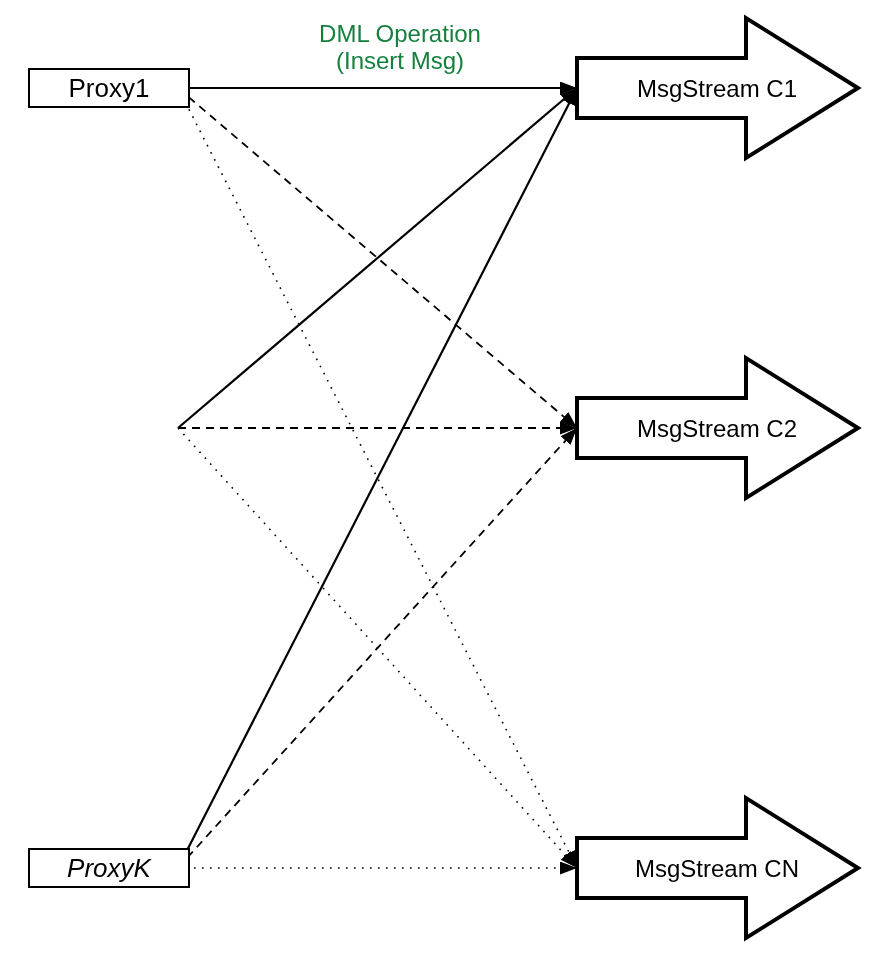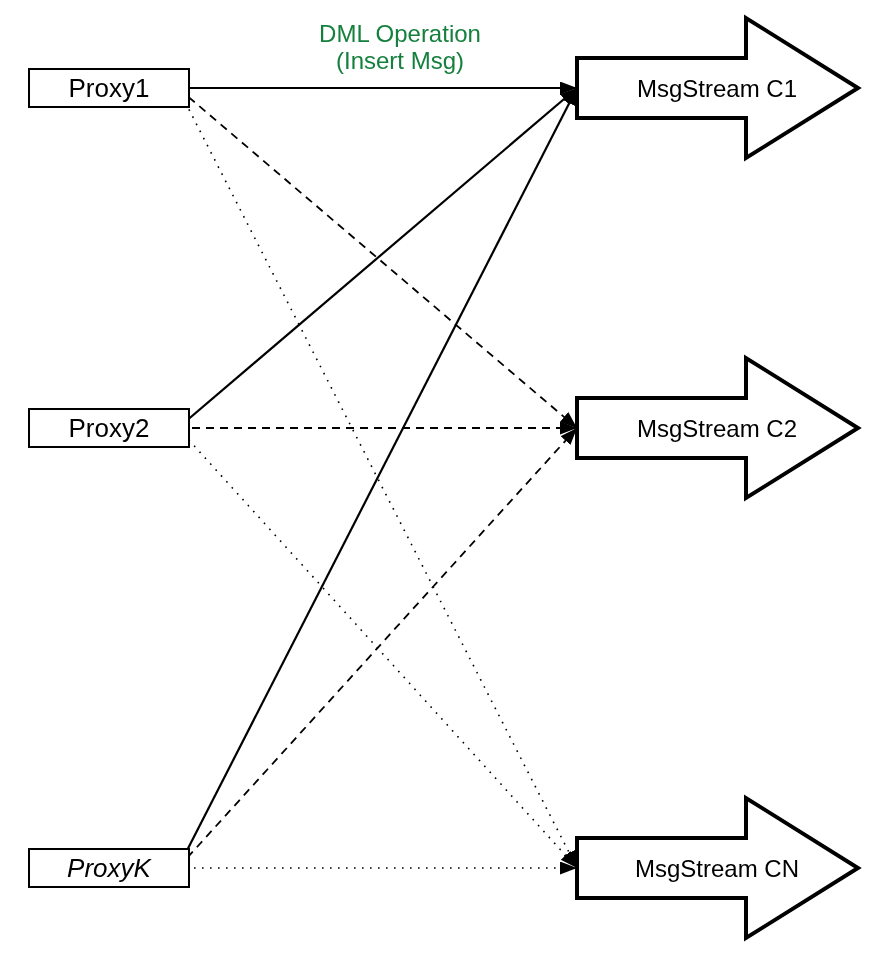--- a/index.html
+++ b/index.html
@@ -104,23 +104,20 @@
 
     <g>
       <polygon class="stream-arrow" points="577,838 746,838 746,798 858,868 746,938 746,898 577,898"></polygon>
       <text class="stream-label" x="717" y="868" dominant-baseline="central">MsgStream CN</text>
     </g>
   </svg>
 
   <div class="proxy-box p1">
     <span>Proxy1</span>
   </div>
-  <div class="proxy-box p2">
-    <span>Proxy2</span>
-  </div>
   <div class="proxy-box pk">
     <span>ProxyK</span>
   </div>
 
   <div class="dml-label">
     <div>DML Operation</div>
     <div>(Insert Msg)</div>
   </div>
 
 </div>

